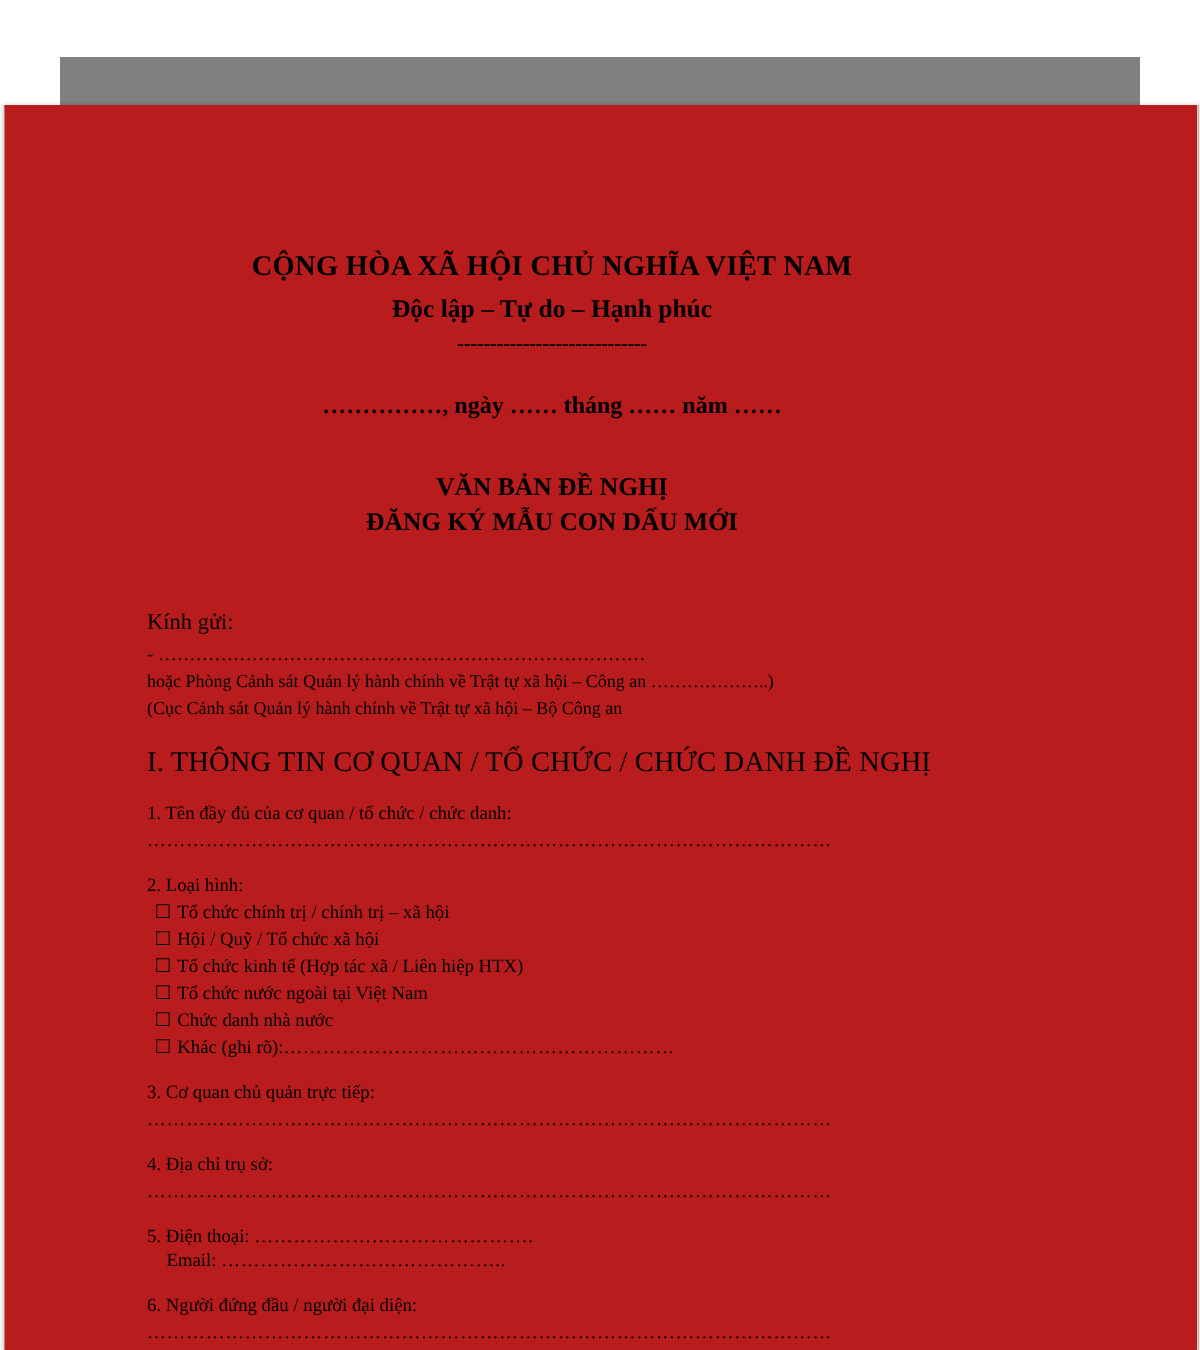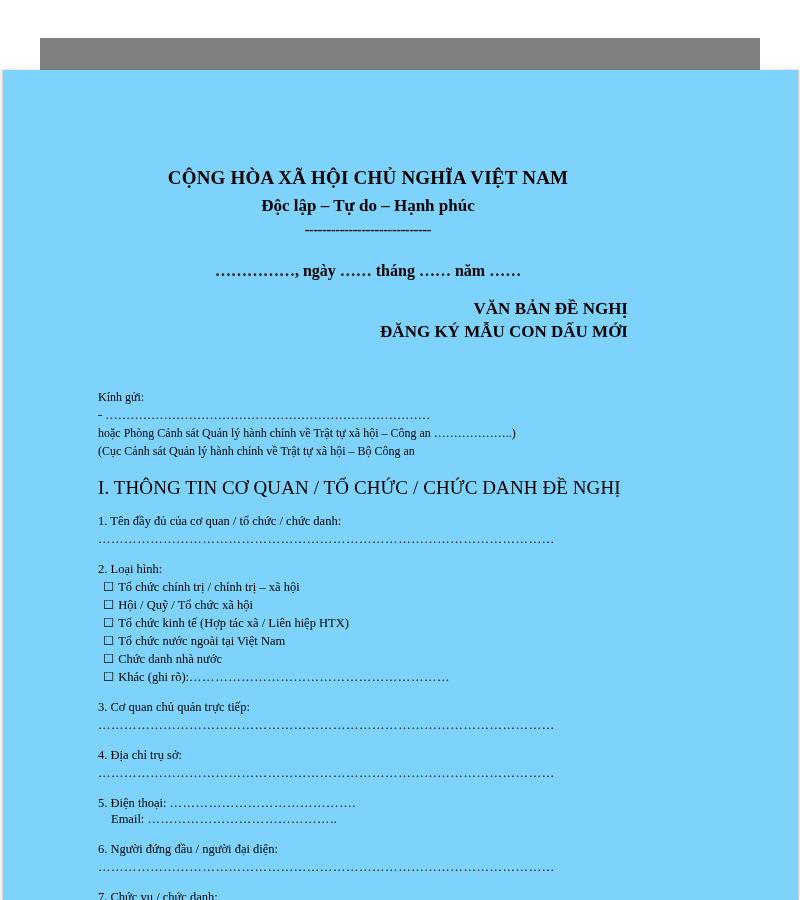--- a/index.html
+++ b/index.html
@@ -28,21 +28,21 @@
     height: 32px;
     background: #808080;
   }
   
   #page {
     position: absolute;
     left: 2px;
     top: 70px;
     width: 795px;
     height: 830px;
-    background: #7dd3fc;
+    background: #b91c1c;
     border-left: 1px solid #d8d8d8;
     border-right: 1px solid #d0d0d0;
     box-shadow: 0 0 3px rgba(0,0,0,0.22);
     overflow: hidden;
     font-family: Liberation Serif, serif;
   }
   .doc-body {
     position: absolute;
     left: 95px;
     top: 0;
@@ -75,33 +75,33 @@
   }
   .date-line {
     font-size: 16px;
     font-weight: bold;
     margin-top: 24px;
     text-align: center;
   }
   .doc-title {
     font-size: 17px;
     font-weight: bold;
-    margin-top: 18px;
+    margin-top: 34px;
     line-height: 1.35;
-    text-align: right;
+    text-align: center;
   }
 
   
   .blk {
     font-size: 12.5px;
     line-height: 1.45;
     color: #000;
   }
   .recipient-wrap { margin-top: 45px; }
-  .lbl { font-size: 12px; }
+  .lbl { font-size: 15px; }
   .dash-lead { font-size: 12.5px; }
   .paren { font-size: 12px; line-height: 1.5; }
 
   .sec-head {
     font-size: 19px;
     margin-top: 17px;
     letter-spacing: 0.1px;
   }
   .q {
     font-size: 12.5px;

